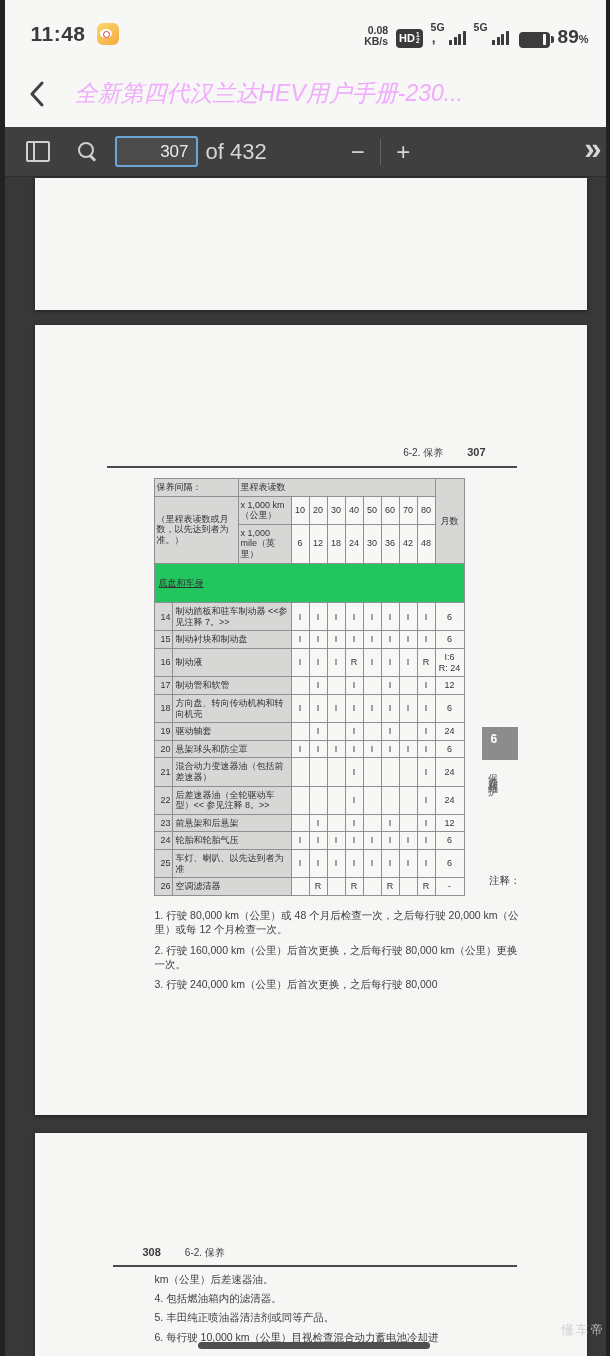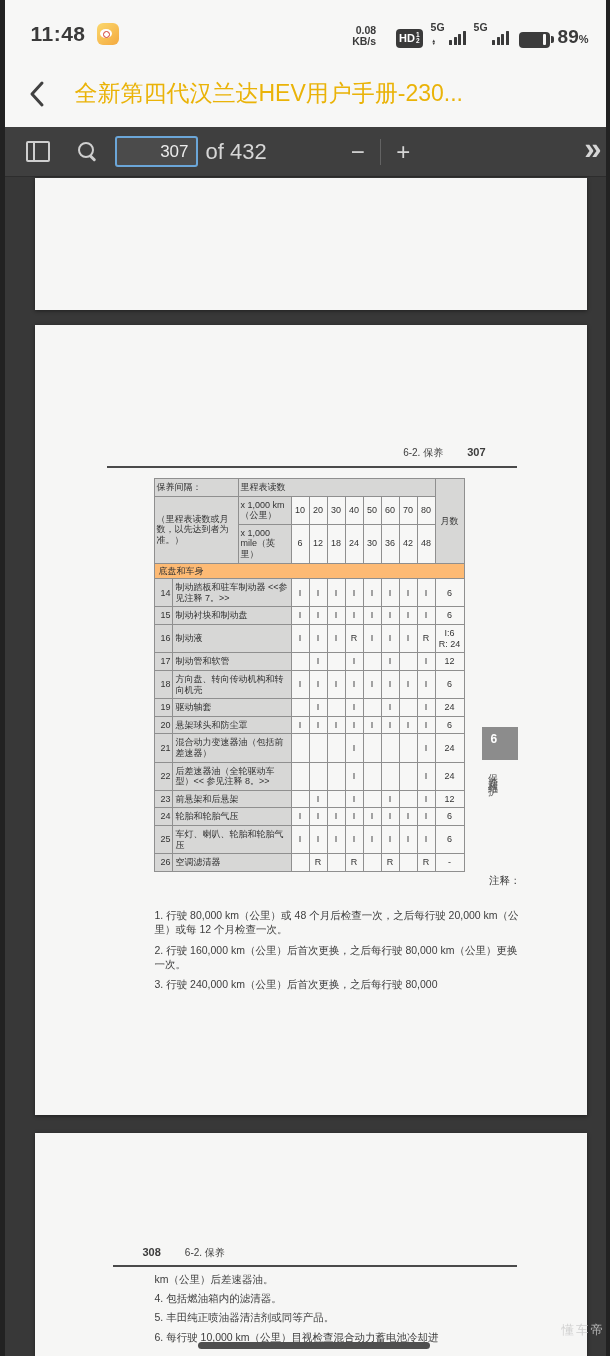--- a/index.html
+++ b/index.html
@@ -11,41 +11,41 @@
   .top-light{position:absolute;top:0;left:0;width:610px;height:127px;background:#f7f7f6;}
   .status-bar{position:absolute;top:8px;left:0;width:610px;height:52px;display:flex;
     align-items:center;justify-content:space-between;padding:0 26px;color:#3a3a3a;}
   .sb-left{display:flex;align-items:center;gap:11px;}
   .sb-time{font-size:21px;font-weight:600;letter-spacing:.5px;}
   .weibo{width:22px;height:22px;border-radius:6px;background:linear-gradient(140deg,#fbd86d,#f4a93f);position:relative;}
   .weibo::before{content:"";position:absolute;left:3px;top:6px;width:12px;height:9px;background:#fff;border-radius:50%;}
   .weibo::after{content:"";position:absolute;left:6px;top:8px;width:5px;height:5px;border:1.5px solid #d23a2e;border-radius:50%;background:#fff;}
   .sb-right{display:flex;align-items:flex-end;gap:8px;}
   .speed{display:flex;flex-direction:column;align-items:flex-end;line-height:1.05;font-size:10.5px;font-weight:600;}
-  .hd-badge{display:flex;align-items:center;background:#3a3a3a;color:#fff;border-radius:4px;padding:2px 3px;height:19px;margin-left:12px;}
+  .hd-badge{display:flex;align-items:center;background:#3a3a3a;color:#fff;border-radius:4px;padding:2px 3px;height:19px;}
   .hd-badge .hd{font-size:11px;font-weight:700;}
   .hd-digits{display:flex;flex-direction:column;line-height:1;margin-left:1px;}
   .hd-digits span{font-size:6.5px;font-weight:700;}
   .sig{position:relative;width:35px;height:27px;}
   .sig .g5{position:absolute;top:0;left:0;font-size:10.5px;font-weight:700;color:#3a3a3a;}
   .bars{position:absolute;right:0;bottom:3px;display:flex;align-items:flex-end;gap:1.5px;}
   .bars i{display:block;width:3px;background:#3a3a3a;border-radius:.5px;}
   .bars i:nth-child(1){height:5px}.bars i:nth-child(2){height:8px}
   .bars i:nth-child(3){height:11px}.bars i:nth-child(4){height:14px}
   .updown{position:absolute;left:1px;bottom:2px;display:flex;flex-direction:column;line-height:3.2px;font-size:4.5px;color:#3a3a3a;}
   .batt{position:relative;width:31px;height:16px;border-radius:4px;background:#3c3c3c;margin-left:2px;}
   .batt .gap{position:absolute;right:4px;top:2.5px;bottom:2.5px;width:3px;background:#f7f7f6;border-radius:1px;}
   .batt::after{content:"";position:absolute;right:-4px;top:4.5px;width:3px;height:7px;background:#3c3c3c;border-radius:0 2px 2px 0;}
   .pct{font-size:19px;font-weight:600;}
   .pct small{font-size:11px;font-weight:600;}
 
   .title-bar{position:absolute;top:60px;left:0;width:610px;height:67px;display:flex;align-items:center;}
   .back{margin-left:24px;width:18px;height:30px;display:flex;align-items:center;}
-  .page-title{margin-left:28px;font-size:23px;color:#eab308;font-weight:500;white-space:nowrap;
-    overflow:hidden;text-overflow:ellipsis;max-width:520px;}
+  .page-title{margin-left:28px;font-size:23px;color:#f0abfc;font-weight:500;white-space:nowrap;
+    overflow:hidden;text-overflow:ellipsis;max-width:520px;font-style:italic;}
 
   
   .toolbar{position:absolute;top:127px;left:0;width:610px;height:50px;background:#3f3f3f;
     border-bottom:1px solid #2d2d2d;display:flex;align-items:center;}
   .icon-sidebar{margin-left:21px;width:24px;height:21px;border:2.5px solid #cfcfcf;border-radius:2px;position:relative;}
   .icon-sidebar::after{content:"";position:absolute;left:5px;top:0;bottom:0;width:2.5px;background:#cfcfcf;}
   .icon-search{margin-left:27px;width:22px;height:22px;position:relative;}
   .icon-search::before{content:"";position:absolute;left:1px;top:1px;width:12px;height:12px;border:2.5px solid #cfcfcf;border-radius:50%;}
   .icon-search::after{content:"";position:absolute;left:14px;top:13px;width:3px;height:8px;background:#cfcfcf;border-radius:1.5px;transform:rotate(-45deg);}
   .page-input{margin-left:16px;width:83px;height:31px;background:#4b4b4b;border:2px solid #6ba6d8;
@@ -72,21 +72,21 @@
   .pc-head{top:113px;left:108px;}
   .pc-rule{top:132px;left:78px;width:404px;}
 
   
   .mt{position:absolute;top:153px;left:119px;width:311px;border-collapse:collapse;table-layout:fixed;
     font-size:9px;color:#333;line-height:1.18;}
   .mt th,.mt td{border:1px solid #8f8f8f;padding:3px 2px;vertical-align:middle;font-weight:normal;}
   .mt .hd{background:#d7d7d6;text-align:left;}
   .mt .cv{background:#f7f7f6;text-align:center;}
   .mt .months-cell{white-space:pre-line;}
-  .mt .sec{background:#fdba74;text-align:left;padding:2px 4px;}
+  .mt .sec{background:#22c55e;text-align:left;padding:14px 4px;text-decoration:underline;}
   .mt .rnum{background:#d7d7d6;text-align:right;padding:3px 1px;}
   .mt .iname{background:#d7d7d6;text-align:left;padding:3px 3px;}
 
   .notes{position:absolute;top:548px;left:120px;width:366px;font-size:10.5px;color:#3d3d3d;line-height:1.35;}
   .notes p{margin:0 0 6px 0;}
   .notes .nt{margin-bottom:21px;text-align:right;}
 
   .side-tab{position:absolute;left:447px;top:402px;width:36px;height:33px;background:#8c8c8c;
     color:#fff;font-size:12px;font-weight:600;padding:5px 0 0 9px;}
   .side-label{position:absolute;left:451px;top:441px;writing-mode:vertical-rl;font-size:10px;
@@ -372,21 +372,21 @@
               <td class="cv">I</td>
               <td class="cv">I</td>
               <td class="cv">I</td>
               <td class="cv">I</td>
               <td class="cv">I</td>
               <td class="cv">I</td>
               <td class="cv months-cell">6</td>
             </tr>
             <tr>
               <td class="rnum">25</td>
-              <td class="iname" colspan="2">车灯、喇叭、轮胎和轮胎气压</td>
+              <td class="iname" colspan="2">车灯、喇叭、以先达到者为准</td>
               <td class="cv">I</td>
               <td class="cv">I</td>
               <td class="cv">I</td>
               <td class="cv">I</td>
               <td class="cv">I</td>
               <td class="cv">I</td>
               <td class="cv">I</td>
               <td class="cv">I</td>
               <td class="cv months-cell">6</td>
             </tr>

